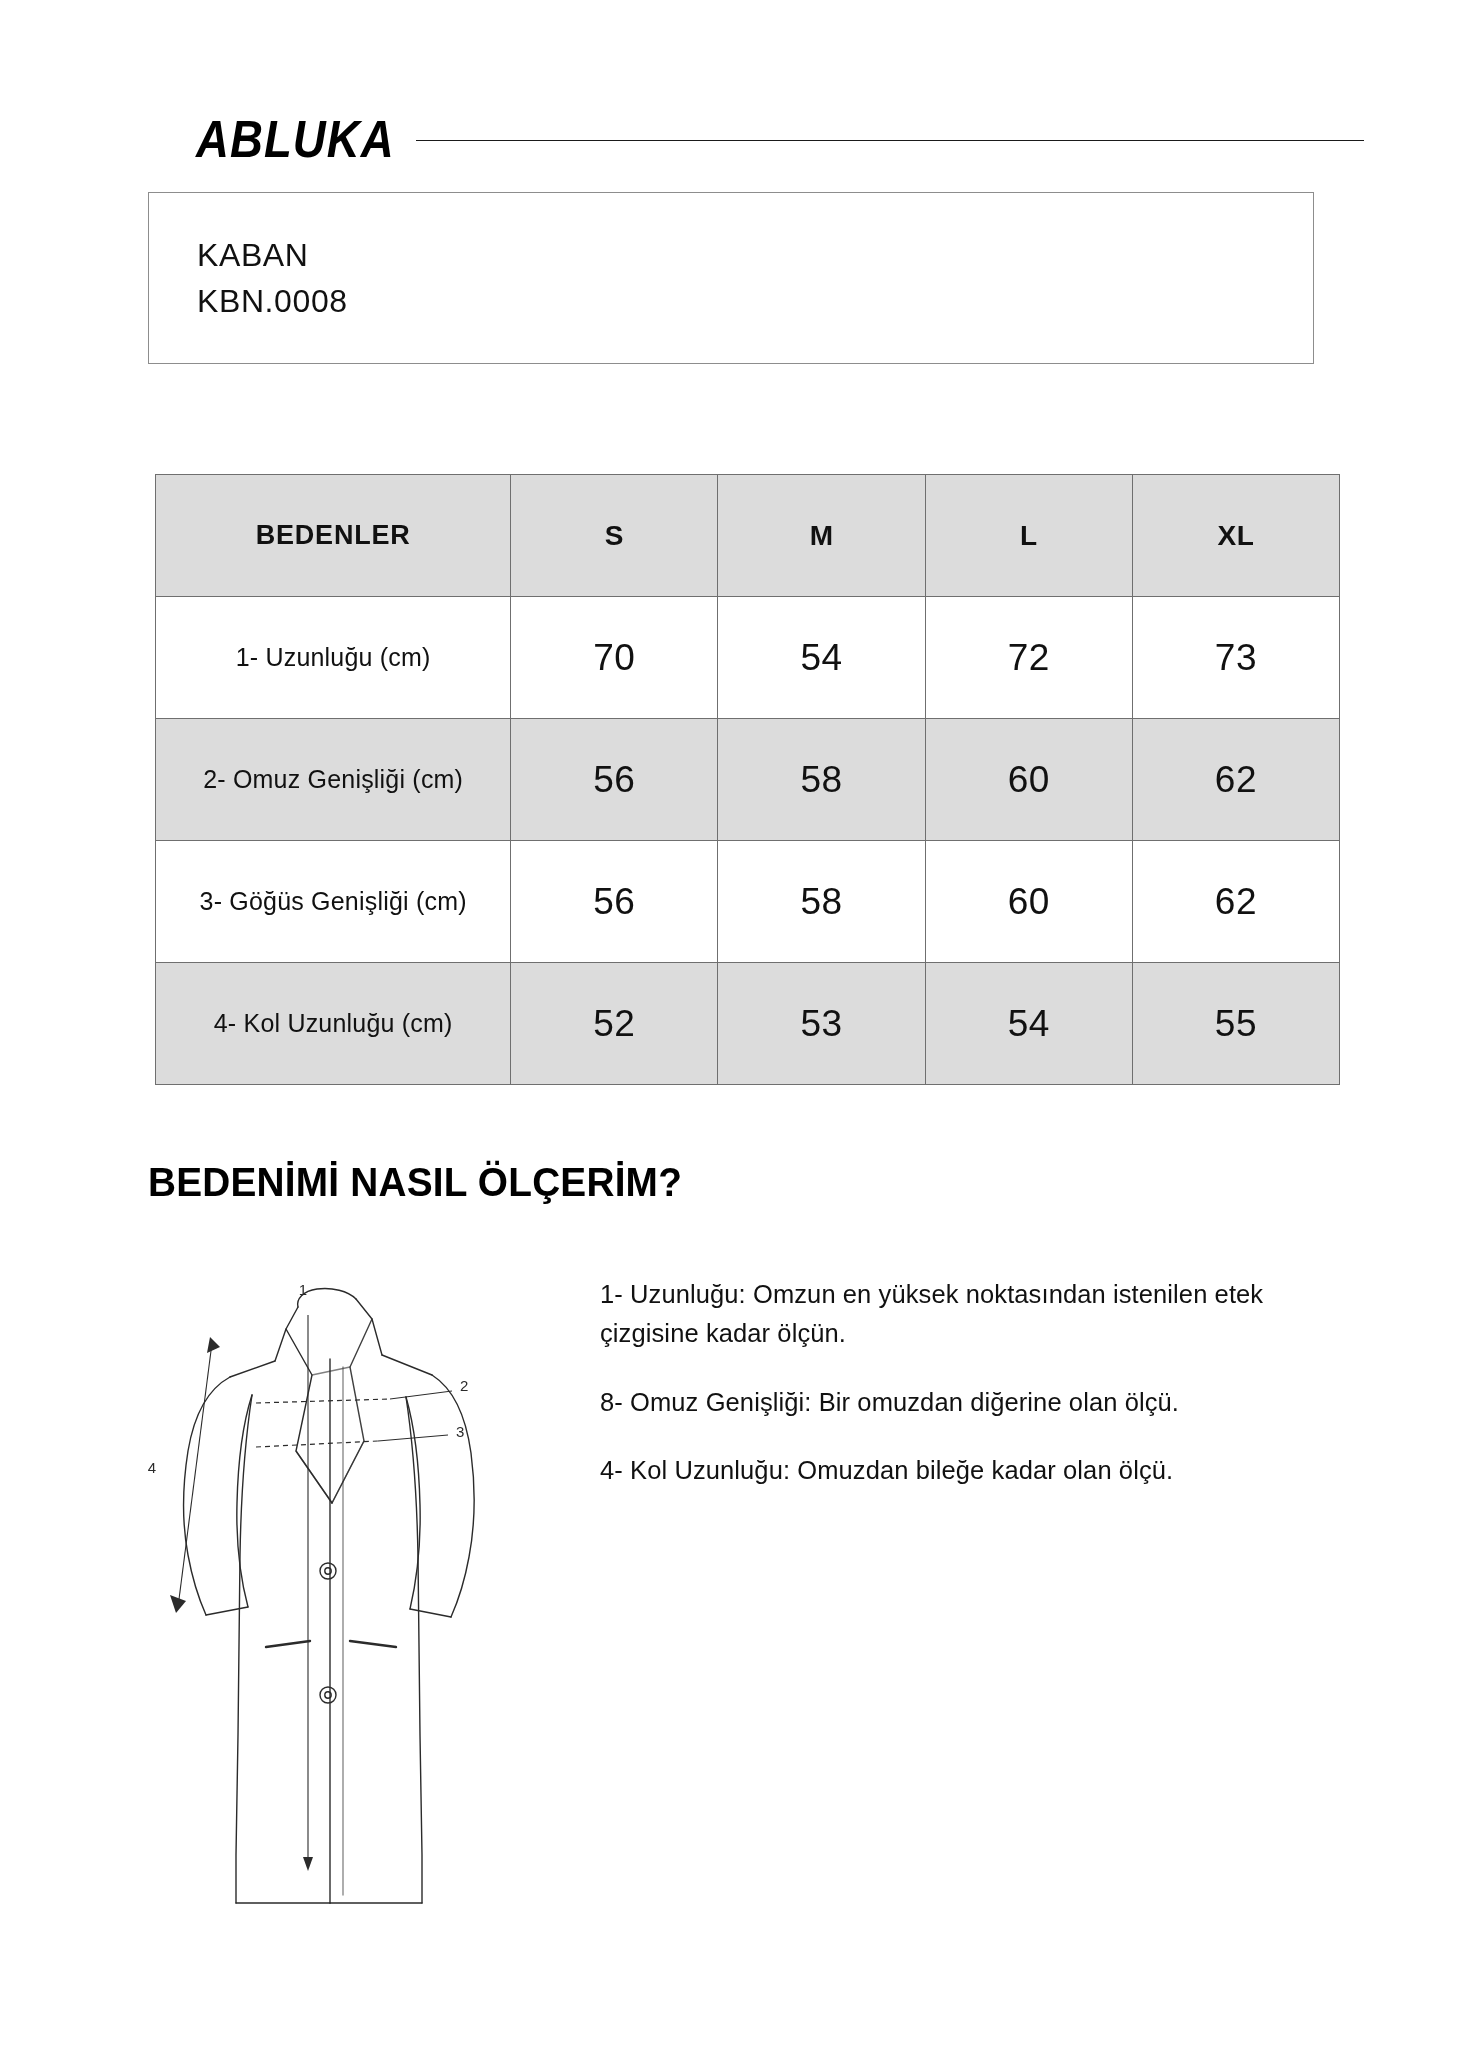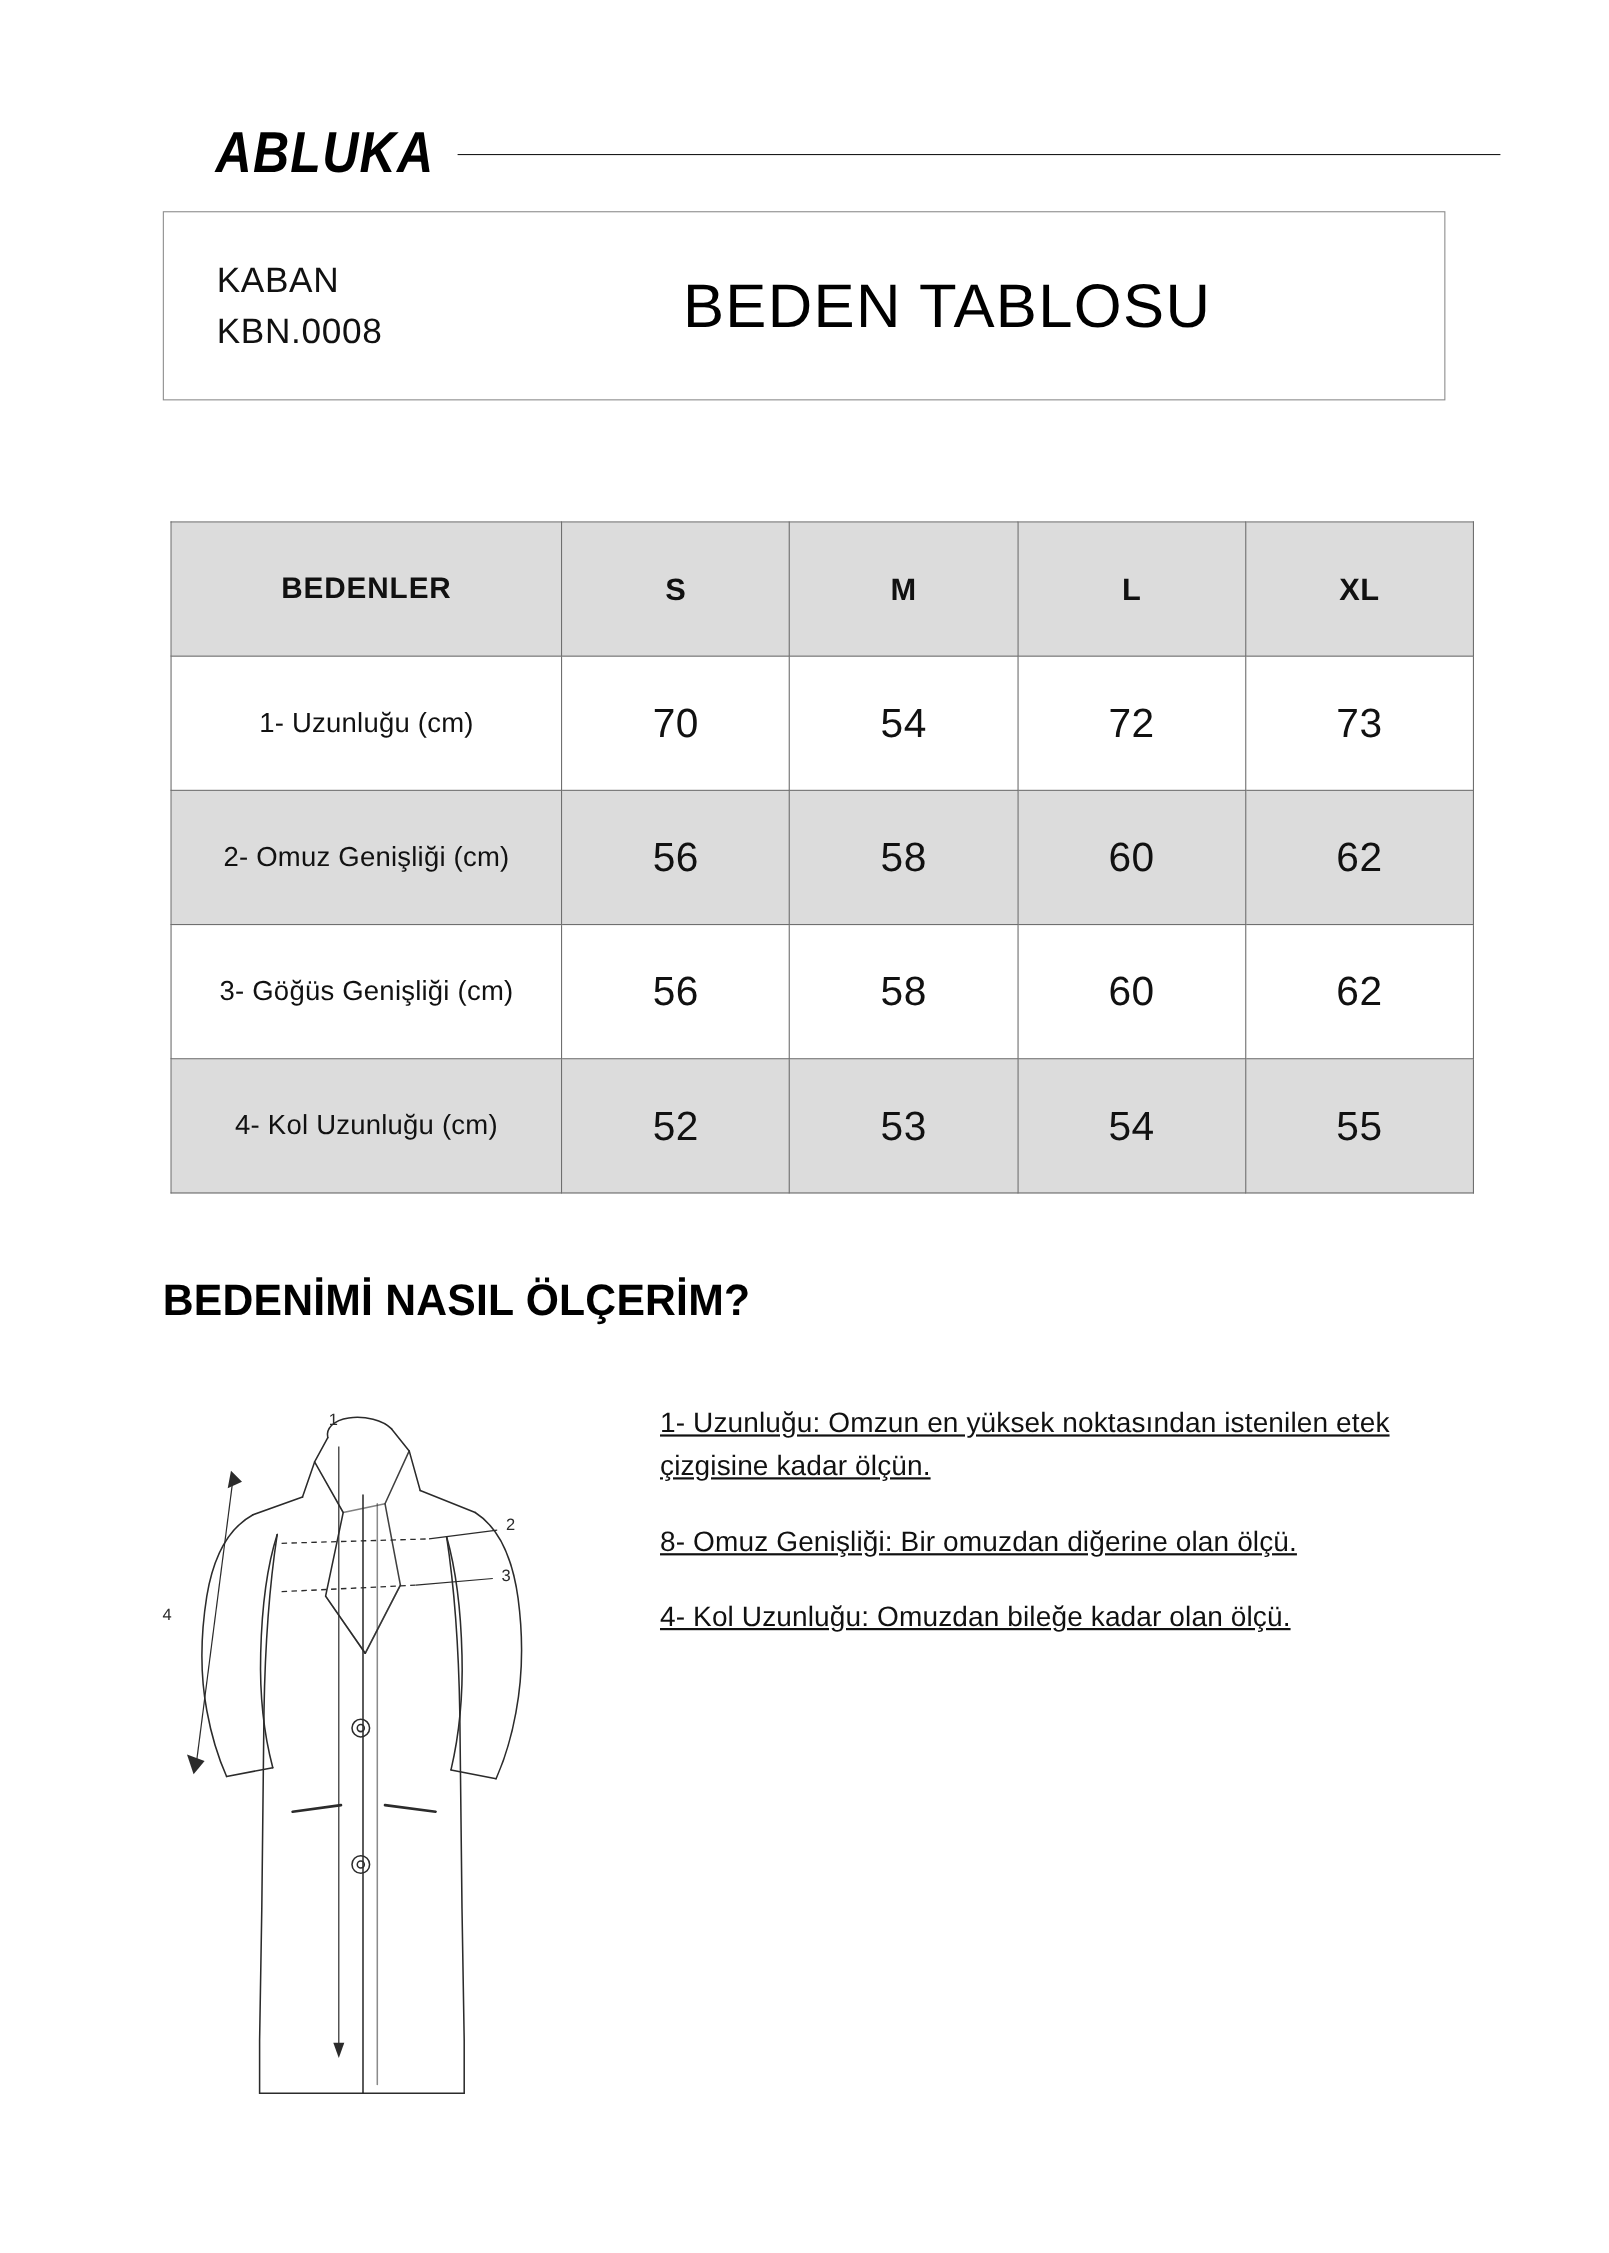--- a/index.html
+++ b/index.html
@@ -176,21 +176,20 @@
     display: block;
     width: 530px;
     height: 700px;
   }
 
   .instructions {
     position: absolute;
     left: 600px;
     top: 20px;
     width: 700px;
-    text-decoration: underline;
   }
   .instr-p {
     font-size: 25.5px;
     line-height: 1.52;
     color: #111111;
     margin: 0 0 30px 0;
     letter-spacing: 0.1px;
   }
   .instr-p:last-child { margin-bottom: 0; }
 </style>
@@ -202,21 +201,20 @@
   <div class="brand-row">
     <div class="brand-logo">ABLUKA</div>
     <div class="brand-rule"></div>
   </div>
 
   <div class="title-box">
     <div class="title-meta">
       <div class="meta-line">KABAN</div>
       <div class="meta-line">KBN.0008</div>
     </div>
-    <div class="title-main">BEDEN TABLOSU</div>
   </div>
 
   <table class="size-table">
     <colgroup>
       <col class="label-col">
       <col class="size-col">
       <col class="size-col">
       <col class="size-col">
       <col class="size-col">
     </colgroup>

